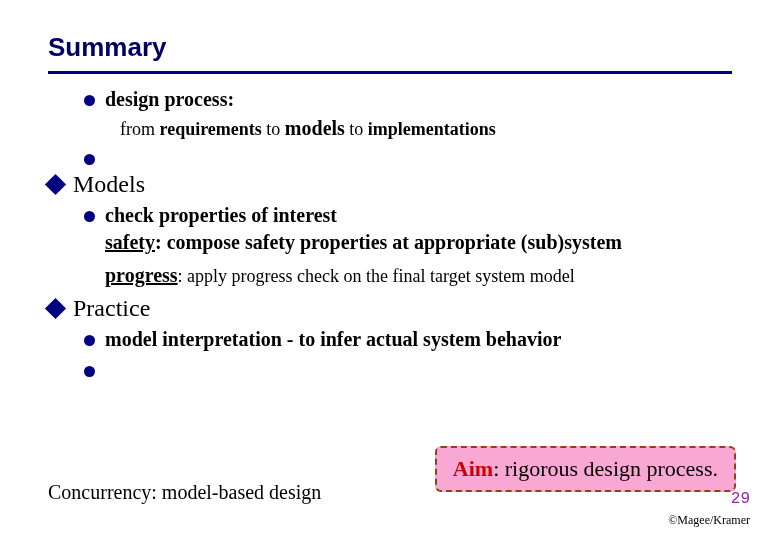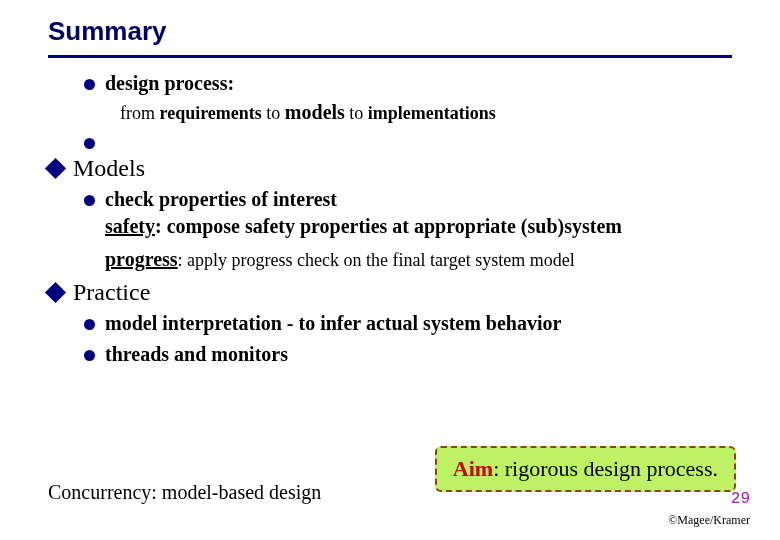--- a/index.html
+++ b/index.html
@@ -1,30 +1,30 @@
 <!DOCTYPE html>
 <html><head>
 <meta charset="utf-8">
 <style>
   * { margin: 0; padding: 0; box-sizing: border-box; }
   html, body { width: 780px; height: 540px; background: #fff; font-family: Georgia, 'Times New Roman', serif; color: #000; }
-  .slide { position: relative; width: 780px; height: 540px; padding: 16px 48px 0 48px; }
+  .slide { position: relative; width: 780px; height: 540px; padding: 32px 48px 0 48px; }
   .title { font-size: 26px; font-weight: bold; color: #000066; font-family: Verdana, Arial, sans-serif; padding-bottom: 8px; }
   .rule { height: 3px; background: #000080; margin-bottom: 12px; }
   .section { display: flex; align-items: center; margin-top: 6px; margin-bottom: 2px; }
   .diamond { width: 15px; height: 15px; background: #000080; transform: rotate(45deg); margin-right: 10px; flex-shrink: 0; }
   .section-label { font-family: 'Comic Sans MS', cursive; font-size: 24px; font-weight: normal; color: #000; }
   .l2-row { display: flex; align-items: flex-start; margin-left: 36px; margin-top: 4px; text-align: center; }
   .dot { width: 11px; height: 11px; border-radius: 50%; background: #000080; margin-right: 10px; margin-top: 9px; flex-shrink: 0; }
   .l2-text { font-family: 'Comic Sans MS', cursive; font-size: 20px; font-weight: bold; color: #000; line-height: 1.35; }
   .l3-row { margin-left: 72px; margin-top: 2px; }
   .l3-text { font-family: 'Comic Sans MS', cursive; font-size: 18px; color: #000; line-height: 1.3; }
   .b { font-weight: bold; }
   .sub-text { font-family: 'Comic Sans MS', cursive; font-size: 20px; color: #000; margin-left: 57px; line-height: 1.35; }
-  .aim-box { position: absolute; right: 44px; bottom: 48px; border: 2px dashed #8B4513; border-radius: 6px; padding: 8px 16px; background: #bef264; }
+  .aim-box { position: absolute; right: 44px; bottom: 48px; border: 2px dashed #8B4513; border-radius: 6px; padding: 8px 16px; background: #f9a8d4; }
   .aim-text { font-family: 'Comic Sans MS', cursive; font-size: 22px; color: #000; }
   .aim-label { color: #cc0000; font-weight: bold; }
   .footer-left { position: absolute; left: 48px; bottom: 36px; font-family: 'Times New Roman', serif; font-size: 20px; color: #000; }
   .page-num { position: absolute; right: 30px; bottom: 32px; font-family: Liberation Mono, monospace; font-size: 16px; color: #a21caf; }
   .copyright { position: absolute; right: 30px; bottom: 12px; font-family: 'Times New Roman', serif; font-size: 12px; color: #000; margin-left: 43px; }
 </style>
 </head>
 <body>
 
 <div class="slide">
@@ -62,21 +62,20 @@
   <div class="section">
     <div class="diamond"></div>
     <div class="section-label">Practice</div>
   </div>
   <div class="l2-row">
     <div class="dot"></div>
     <div class="l2-text">model interpretation - to infer actual system behavior</div>
   </div>
   <div class="l2-row">
     <div class="dot"></div>
-    <div class="l2-text">threads and monitors</div>
   </div>
 
   <div class="aim-box">
     <span class="aim-text">
       <span class="aim-label">Aim</span><span>: rigorous design process.</span>
     </span>
   </div>
 
   <div class="footer-left">Concurrency: model-based design</div>
   <div class="page-num">29</div>

